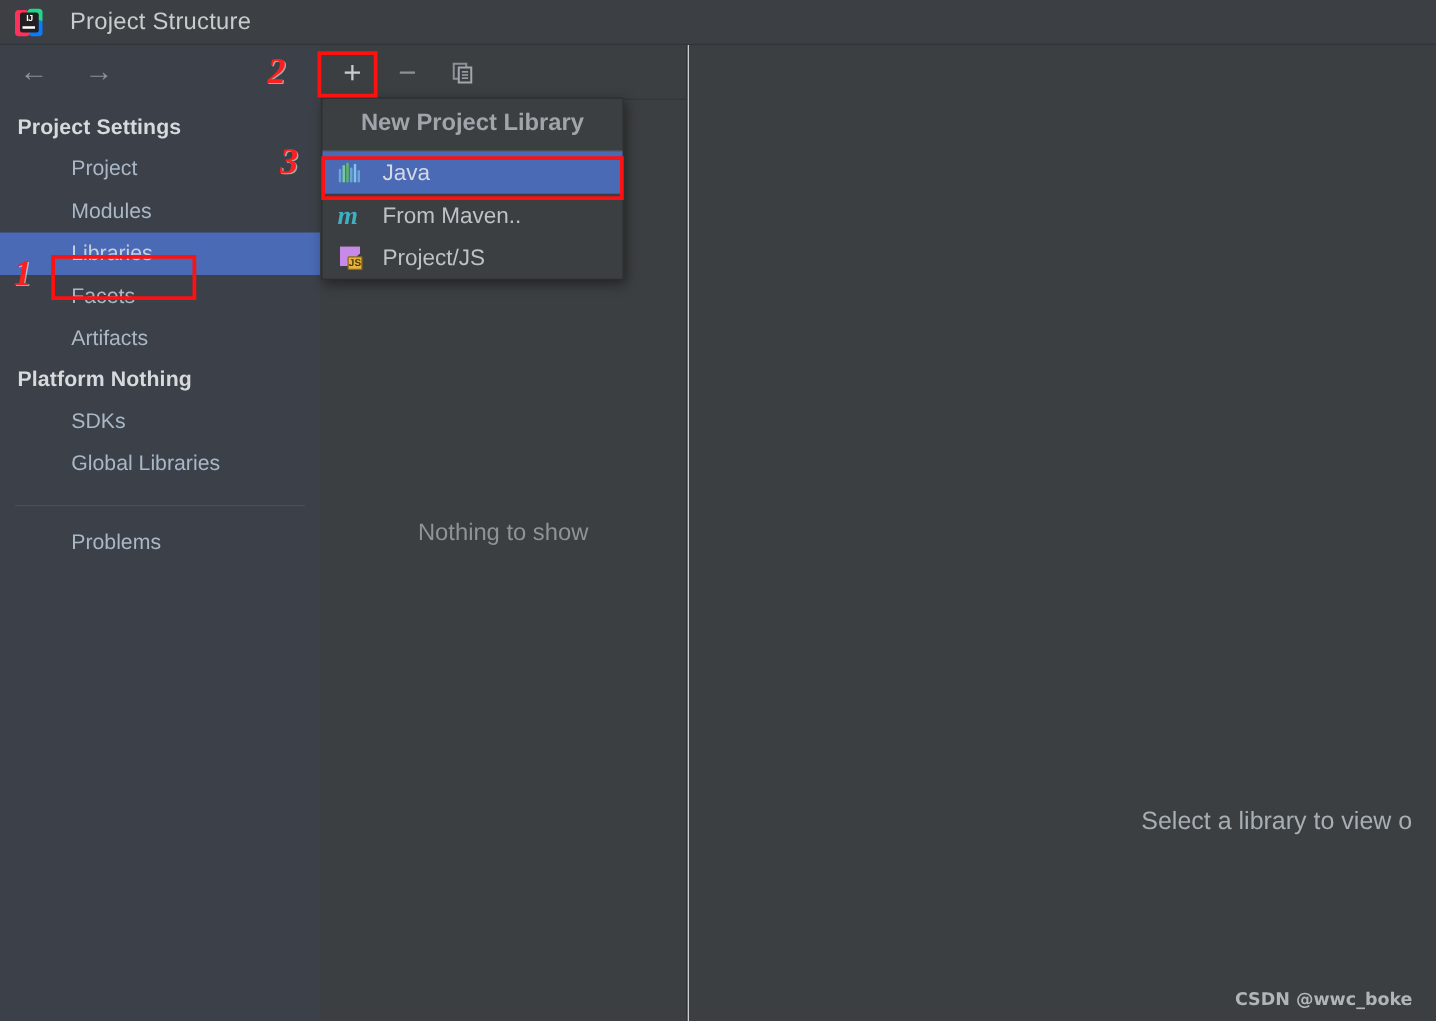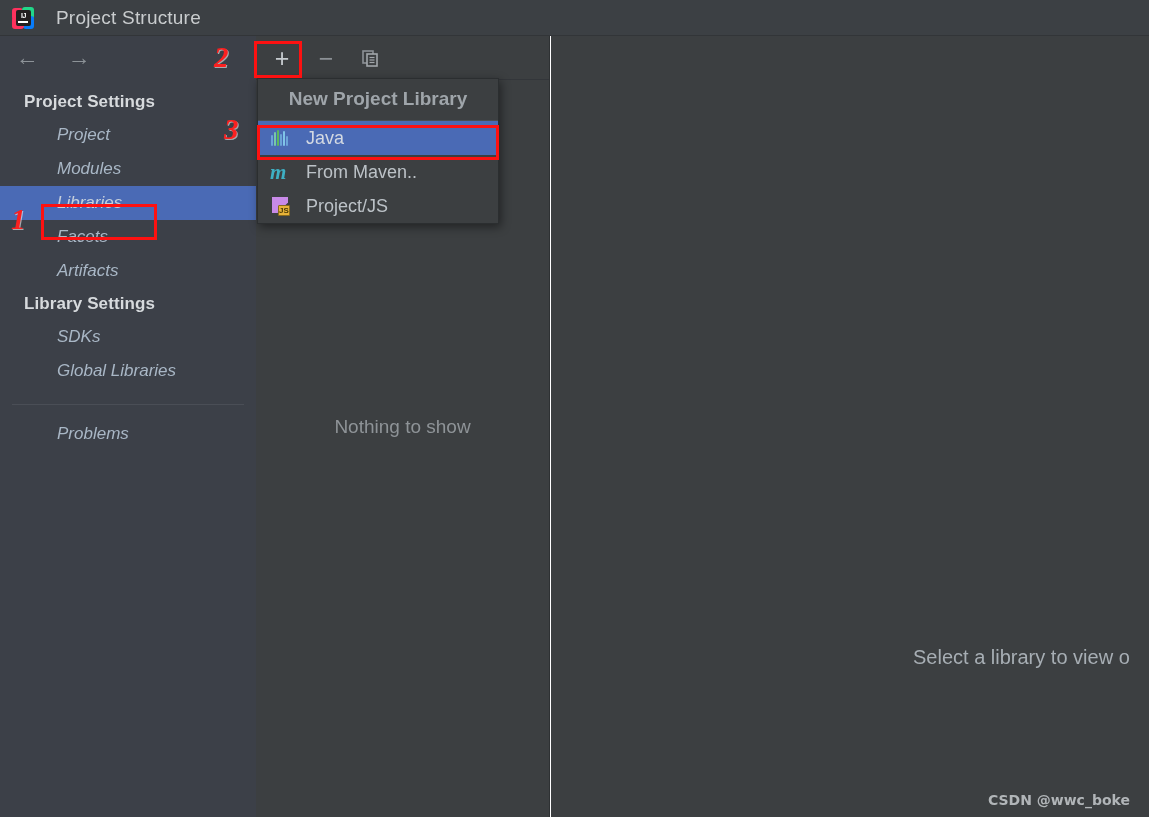--- a/index.html
+++ b/index.html
@@ -85,30 +85,29 @@
     text-align: center;
     cursor: pointer;
     user-select: none;
   }
   #sidebar-list { padding-top: 6px; }
 
   .group-header {
     color: #d7dadd;
     font-size: 17px;
     font-weight: bold;
-    padding: 6px 0 6px 24px;
+    padding: 6px 0 6px 14px;
     letter-spacing: 0.1px;
   }
   .nav-item {
     color: #a9b7c6;
     font-size: 17px;
     padding: 7px 0 7px 57px;
     cursor: pointer;
     white-space: nowrap;
-    font-style: italic;
   }
   .nav-item.selected {
     background: #4a6ab5;
     color: #c6cfdb;
   }
   #sidebar-sep {
     height: 1px;
     background: #4a4e56;
     margin: 16px 12px 12px 12px;
   }
@@ -304,21 +303,21 @@
     <div id="sidebar-list">
 
       <div class="group-header">Project Settings</div>
 
       <div class="nav-item">Project</div>
       <div class="nav-item">Modules</div>
       <div class="nav-item selected">Libraries</div>
       <div class="nav-item">Facets</div>
       <div class="nav-item">Artifacts</div>
 
-      <div class="group-header">Library Settings</div>
+      <div class="group-header">Platform Nothing</div>
 
       <div class="nav-item">SDKs</div>
       <div class="nav-item">Global Libraries</div>
 
       <div id="sidebar-sep"></div>
 
       <div class="nav-item">Problems</div>
     </div>
   </div>
 

